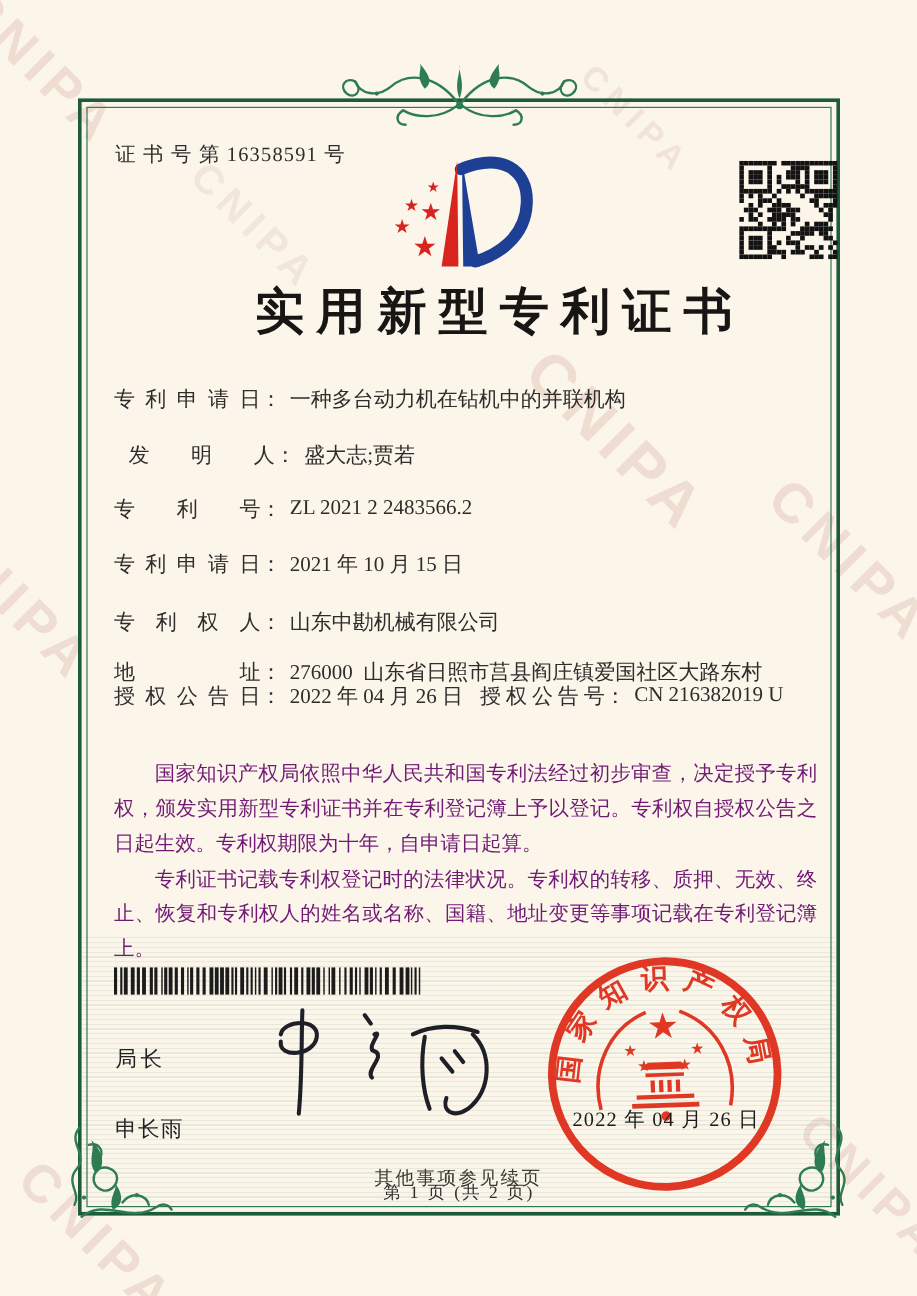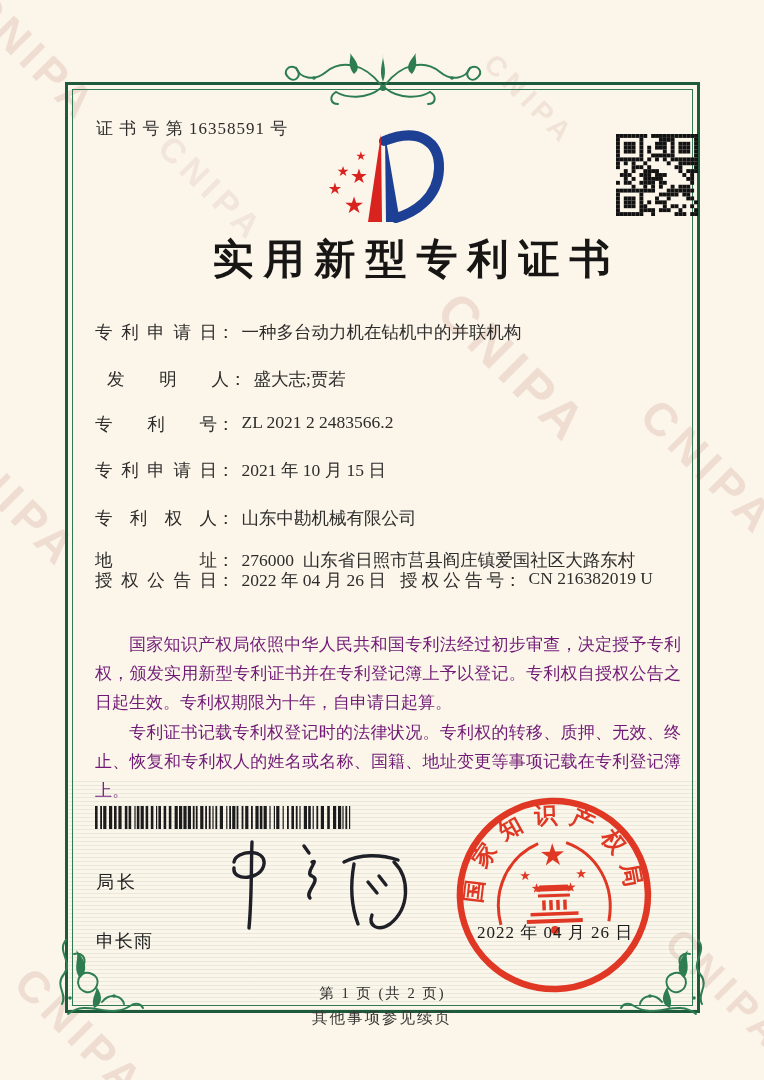--- a/index.html
+++ b/index.html
@@ -67,21 +67,21 @@
     font-family:"Liberation Sans","DejaVu Sans",sans-serif;z-index:5;color:#222;margin-top:28px;}
   .signature{left:208px;top:836px;width:230px;height:100px;z-index:5;}
   .seal{left:448px;top:795px;width:215px;height:205px;z-index:4;opacity:.93;
     transform:rotate(-2deg);}
   .seal-date{
     left:477px;top:921px;font-size:17px;letter-spacing:1px;color:#1c1b19;
     z-index:6;white-space:nowrap;
   }
   .page-info{left:65px;top:984px;width:635px;text-align:center;font-size:14.5px;
     letter-spacing:2px;z-index:4;}
-  .continuation{left:0;top:1008px;width:764px;text-align:center;font-size:15.5px;
+  .continuation{left:0;top:972px;width:764px;text-align:center;font-size:15.5px;
     letter-spacing:2px;color:#3a3935;z-index:4;}
 </style>
 </head>
 <body>
 
 <span class="wm" style="left:-8px;top:-20px;font-size:44px;">CNIPA</span>
 <span class="wm" style="left:178px;top:128px;font-size:34px;color:rgba(209,164,150,0.20);">CNIPA</span>
 <span class="wm" style="left:500px;top:48px;font-size:28px;color:rgba(209,164,150,0.22);">CNIPA</span>
 <span class="wm" style="left:468px;top:280px;font-size:52px;">CNIPA</span>
 <span class="wm" style="left:-30px;top:420px;font-size:46px;">CNIPA</span>

